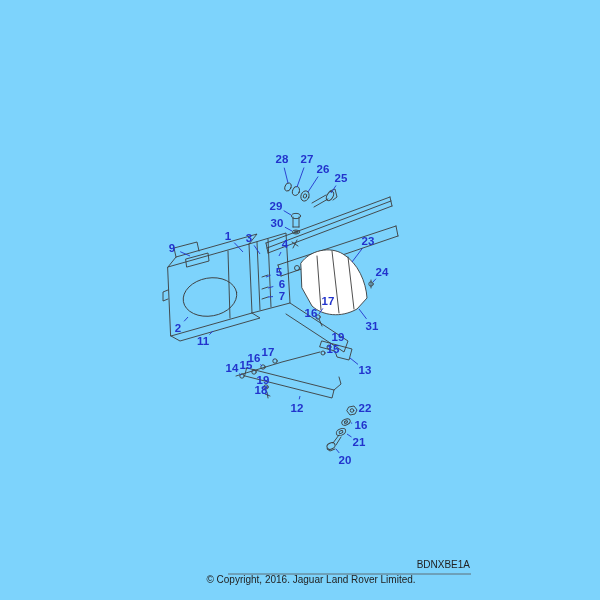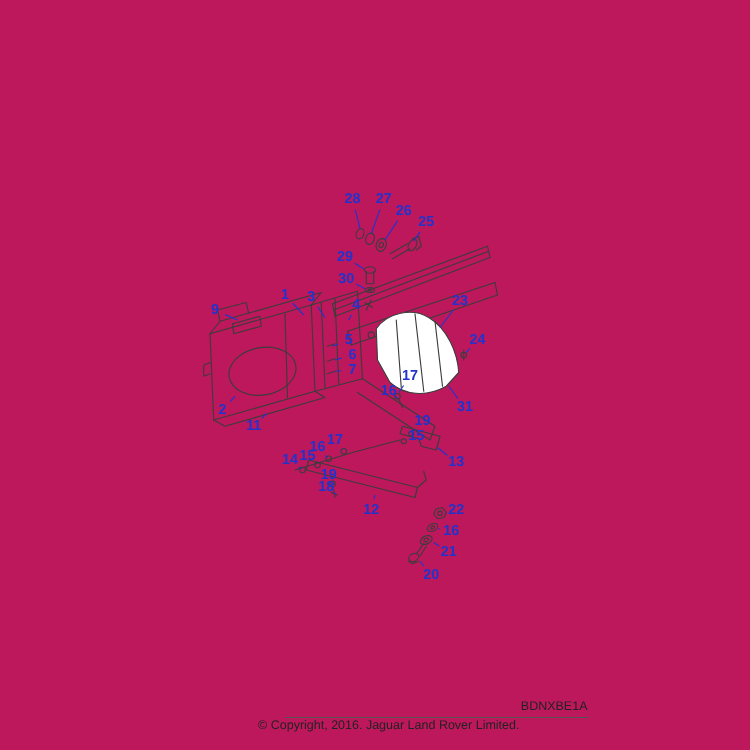--- a/index.html
+++ b/index.html
@@ -1,19 +1,19 @@
 <!DOCTYPE html>
 <html><head>
 <meta charset="utf-8">
 <style>
   html,body{margin:0;padding:0;background:#ffffff;}
   .page{
     position:relative;
     width:600px;height:600px;
-    background:#be185d;
+    background:#7dd3fc;
     overflow:hidden;
     font-family:"Liberation Sans", sans-serif;
   }
   svg{position:absolute;left:0;top:0;}
   .art path, .art line, .art ellipse, .art circle, .art polyline{
     fill:none;
     stroke:#3c3c3c;
     stroke-width:0.9;
     stroke-linecap:round;
     stroke-linejoin:round;

